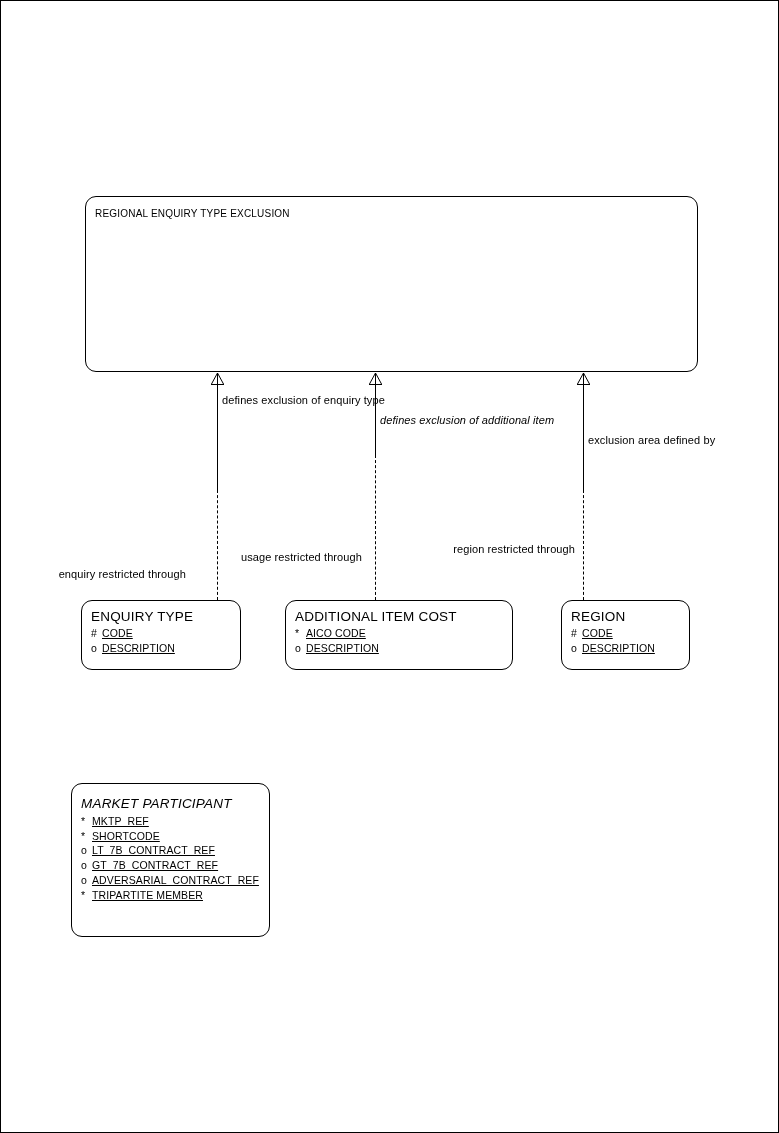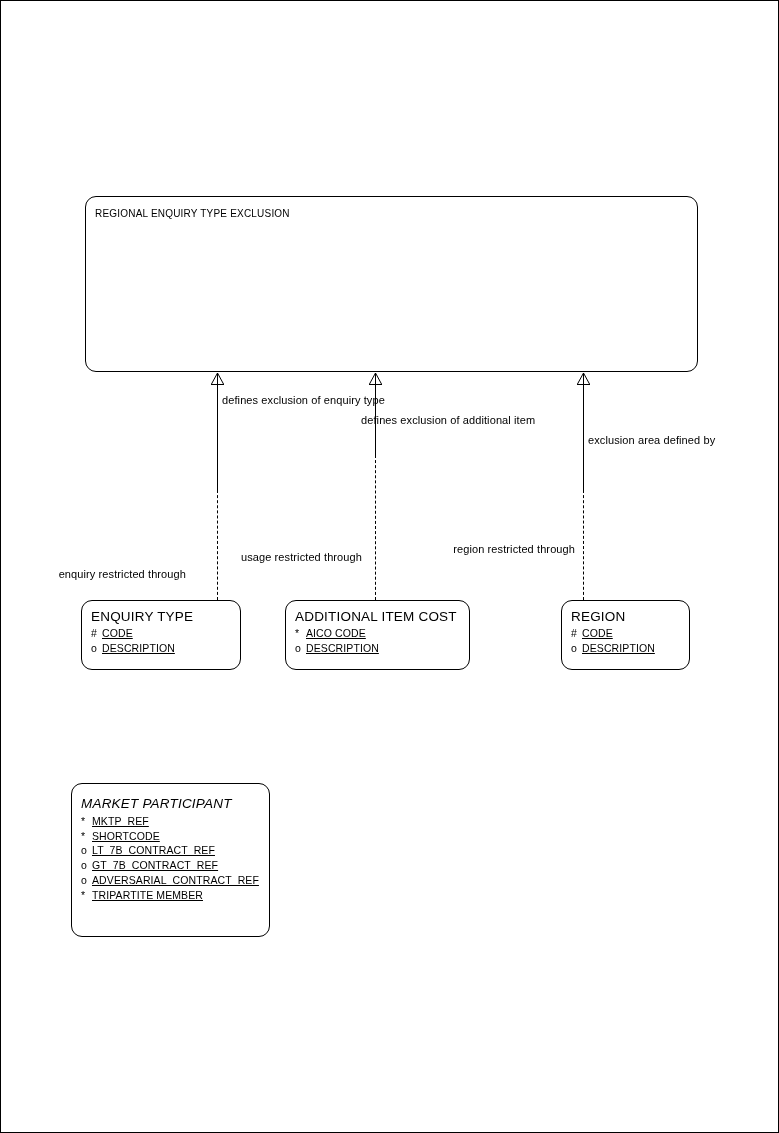--- a/index.html
+++ b/index.html
@@ -80,21 +80,21 @@
   
   #entity-enquiry-type {
     left: 81px;
     top: 600px;
     width: 160px;
     height: 70px;
   }
   #entity-additional-item-cost {
     left: 285px;
     top: 600px;
-    width: 185px;
+    width: 228px;
     height: 70px;
   }
   #entity-region {
     left: 561px;
     top: 600px;
     width: 129px;
     height: 70px;
   }
   #entity-market-participant {
     left: 71px;
@@ -181,21 +181,21 @@
       <line x1="8.5" y1="0" x2="2.5" y2="11" stroke="#000" stroke-width="1"></line>
       <line x1="8.5" y1="0" x2="8.5" y2="11" stroke="#000" stroke-width="1"></line>
       <line x1="8.5" y1="0" x2="14.5" y2="11" stroke="#000" stroke-width="1"></line>
     </svg>
   </div>
   <div class="tickbar" style="left:577px; top:384px;"></div>
   <div class="conn-solid" style="left:583px; top:383px; height:107px;"></div>
   <div class="conn-dashed" style="left:583px; top:490px; height:110px;"></div>
 
   <div class="rel-label" style="left:222px; top:393px;">defines exclusion of enquiry type</div>
-  <div class="rel-label" style="left:361px; top:413px;">defines exclusion of additional item</div>
+  <div class="rel-label" style="left:380px; top:413px;font-style:italic;">defines exclusion of additional item</div>
   <div class="rel-label" style="left:588px; top:433px;">exclusion area defined by</div>
 
   <div class="rel-label right-align" style="left:0px; top:567px; width:186px;">enquiry restricted through</div>
   <div class="rel-label right-align" style="left:150px; top:550px; width:212px;">usage restricted through</div>
   <div class="rel-label right-align" style="left:370px; top:542px; width:205px;">region restricted through</div>
 
   <div class="entity child" id="entity-enquiry-type">
     <div class="entity-name">ENQUIRY TYPE</div>
     <ul class="attr-list">
       <li class="attr">

